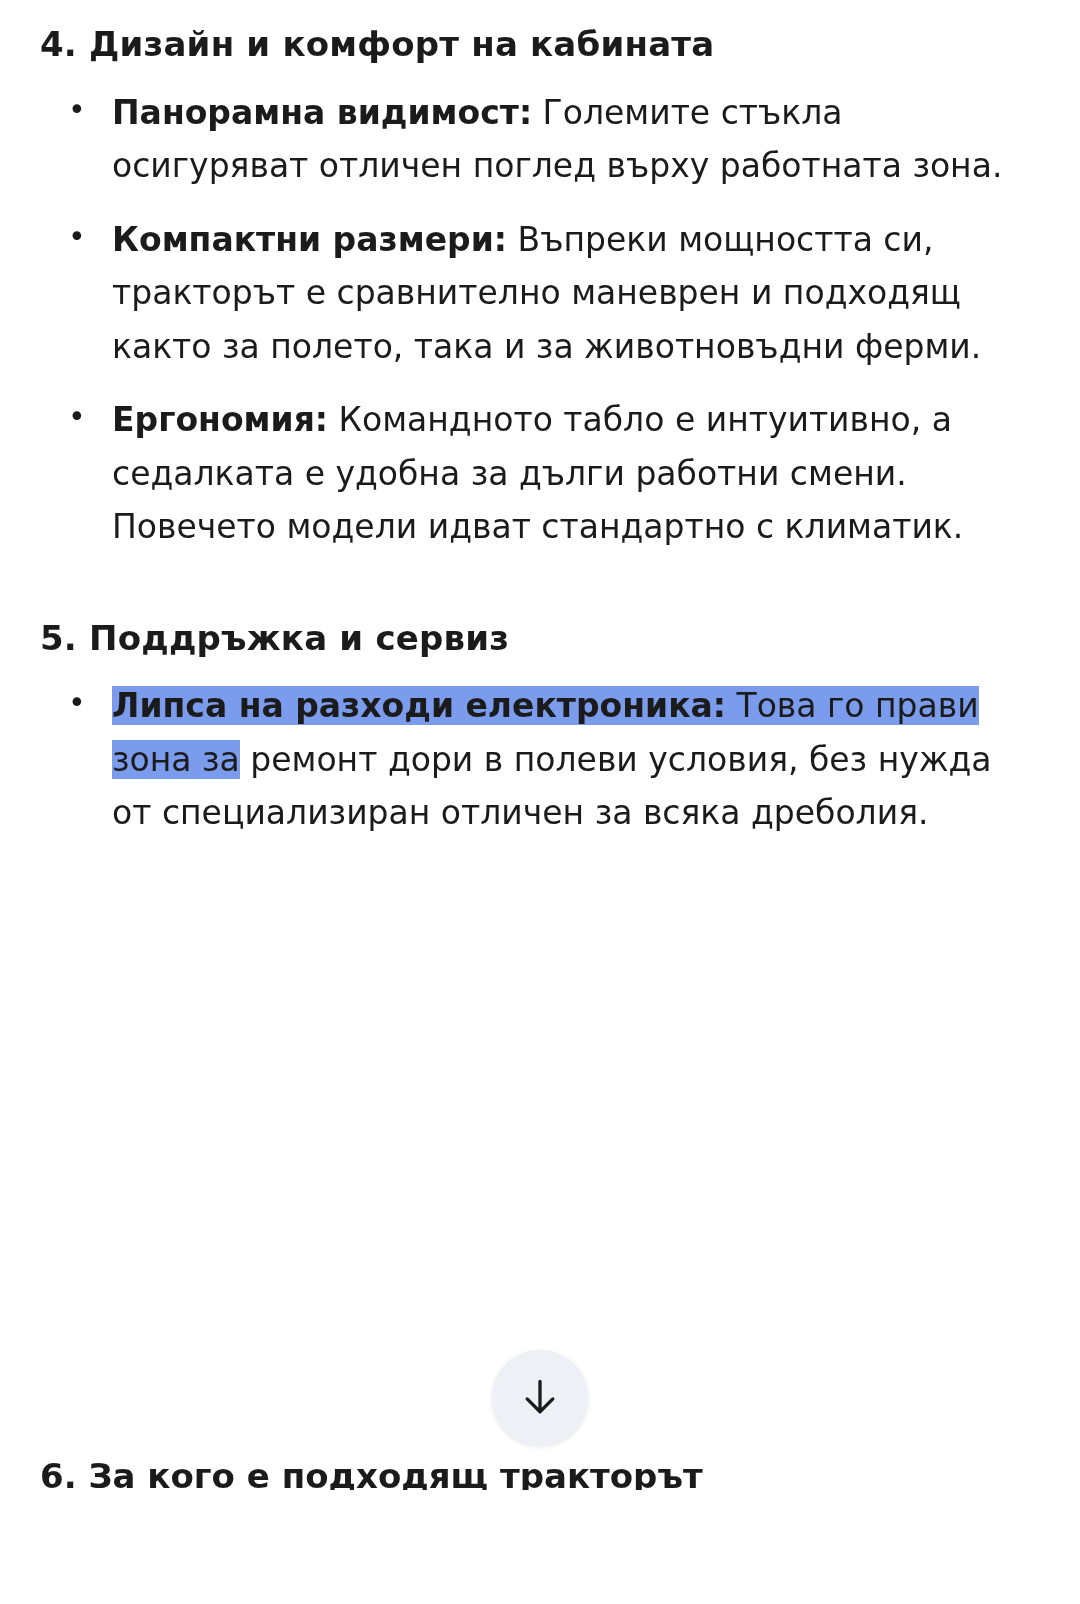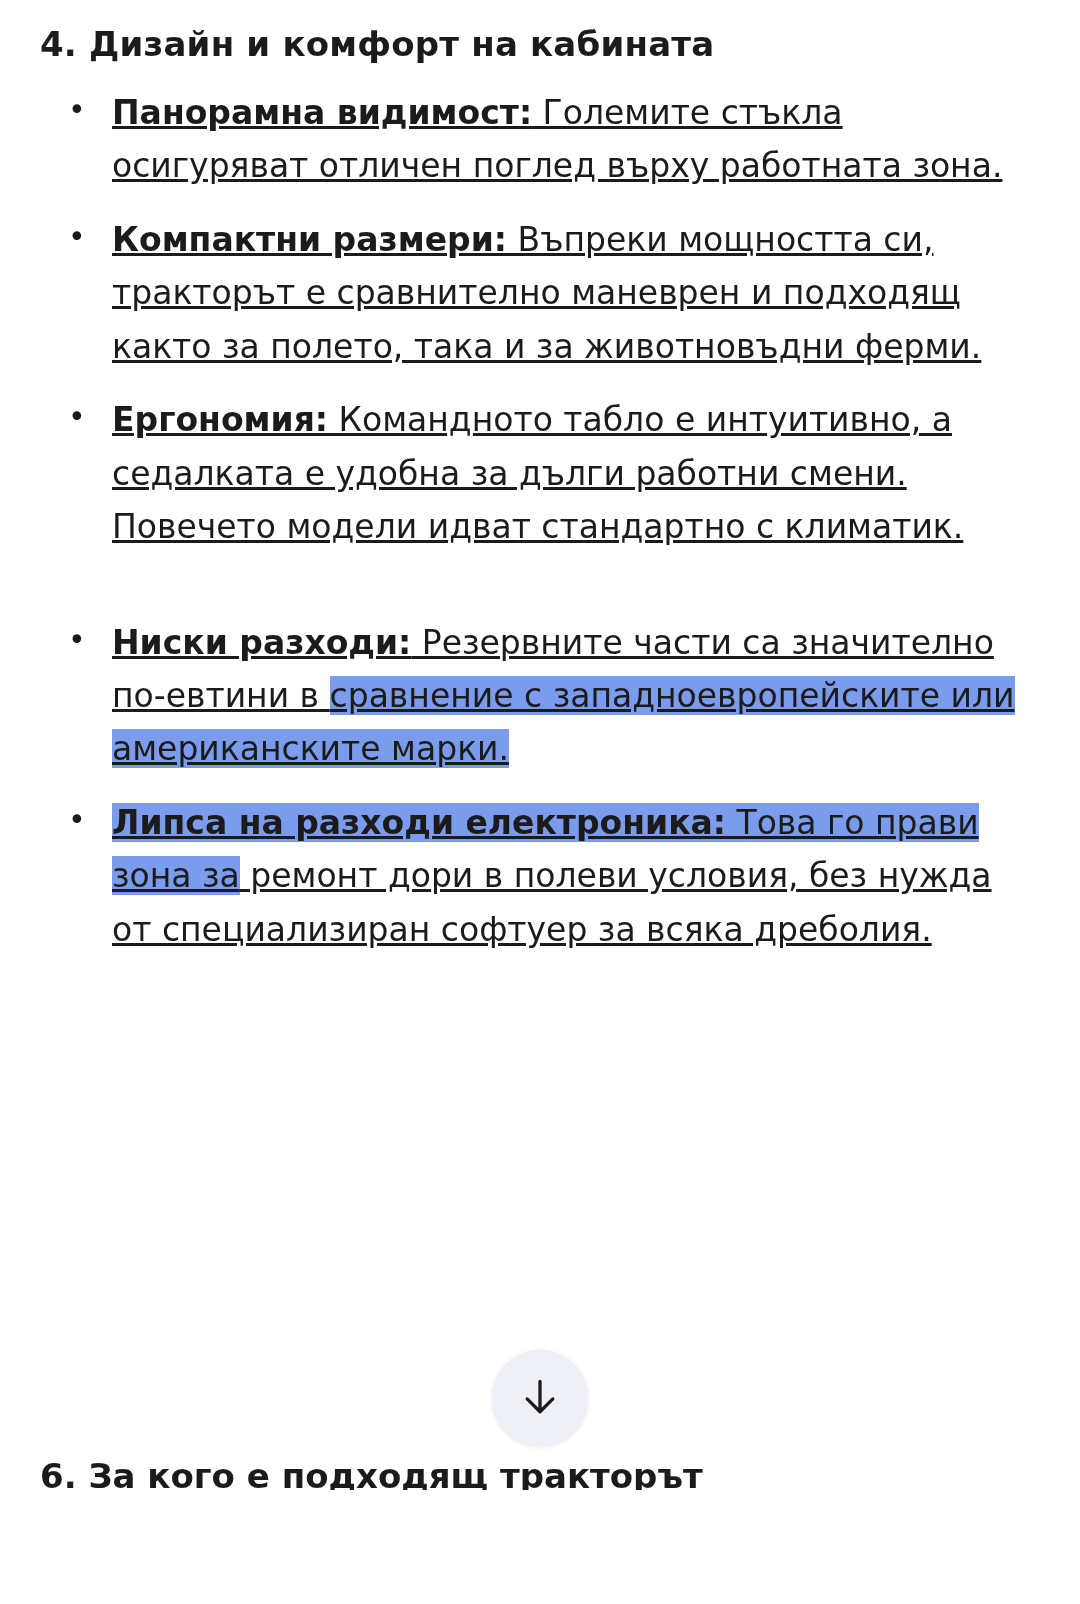--- a/index.html
+++ b/index.html
@@ -37,21 +37,20 @@
     margin: 0;
     padding: 0;
   }
   ul.bullets > li {
     position: relative;
     padding-left: 72px;
     margin-bottom: 20px;
     font-size: 33px;
     line-height: 1.62;
     font-weight: 400;
-    text-decoration: underline;
   }
   ul.bullets > li::before {
     content: "•";
     position: absolute;
     left: 28px;
     top: 0;
     font-size: 30px;
     line-height: 1.62;
     color: #1b1b1b;
   }
@@ -113,27 +112,25 @@
       <li>
         <span class="lead">Компактни размери:</span><span> Въпреки мощността си, тракторът е сравнително маневрен и подходящ както за полето, така и за животновъдни ферми.</span>
       </li>
       <li>
         <span class="lead">Ергономия:</span><span> Командното табло е интуитивно, а седалката е удобна за дълги работни смени. Повечето модели идват стандартно с климатик.</span>
       </li>
     </ul>
 
     <div class="section-gap"></div>
 
+    <h2 class="section-heading">5. Поддръжка и сервиз</h2>
 
     <ul class="bullets">
       <li>
-        <span class="lead">Ниски разходи:</span><span> Резервните части са значително по-евтини в </span><span class="hl">сравнение с западноевропейските или американските марки.</span>
-      </li>
-      <li>
-        <span class="lead hl">Липса на разходи електроника:</span><span class="hl"> Това го прави</span> <span class="hl">зона за</span><span> ремонт дори в полеви условия, без нужда от специализиран софтуер за всяка дреболия.</span>
+        <span class="lead hl">Липса на разходи електроника:</span><span class="hl"> Това го прави</span> <span class="hl">зона за</span><span> ремонт дори в полеви условия, без нужда от специализиран отличен за всяка дреболия.</span>
       </li>
     </ul>
 
   </div>
 
   <div class="next-heading">6. За кого е подходящ тракторът</div>
 
   <div class="scroll-down">
     <svg viewBox="0 0 24 24" aria-hidden="true">
       <path d="M12 3 L12 19 M5 12.5 L12 19.5 L19 12.5" fill="none" stroke="#1b1b1b" stroke-width="1.8" stroke-linecap="round" stroke-linejoin="round"></path>

